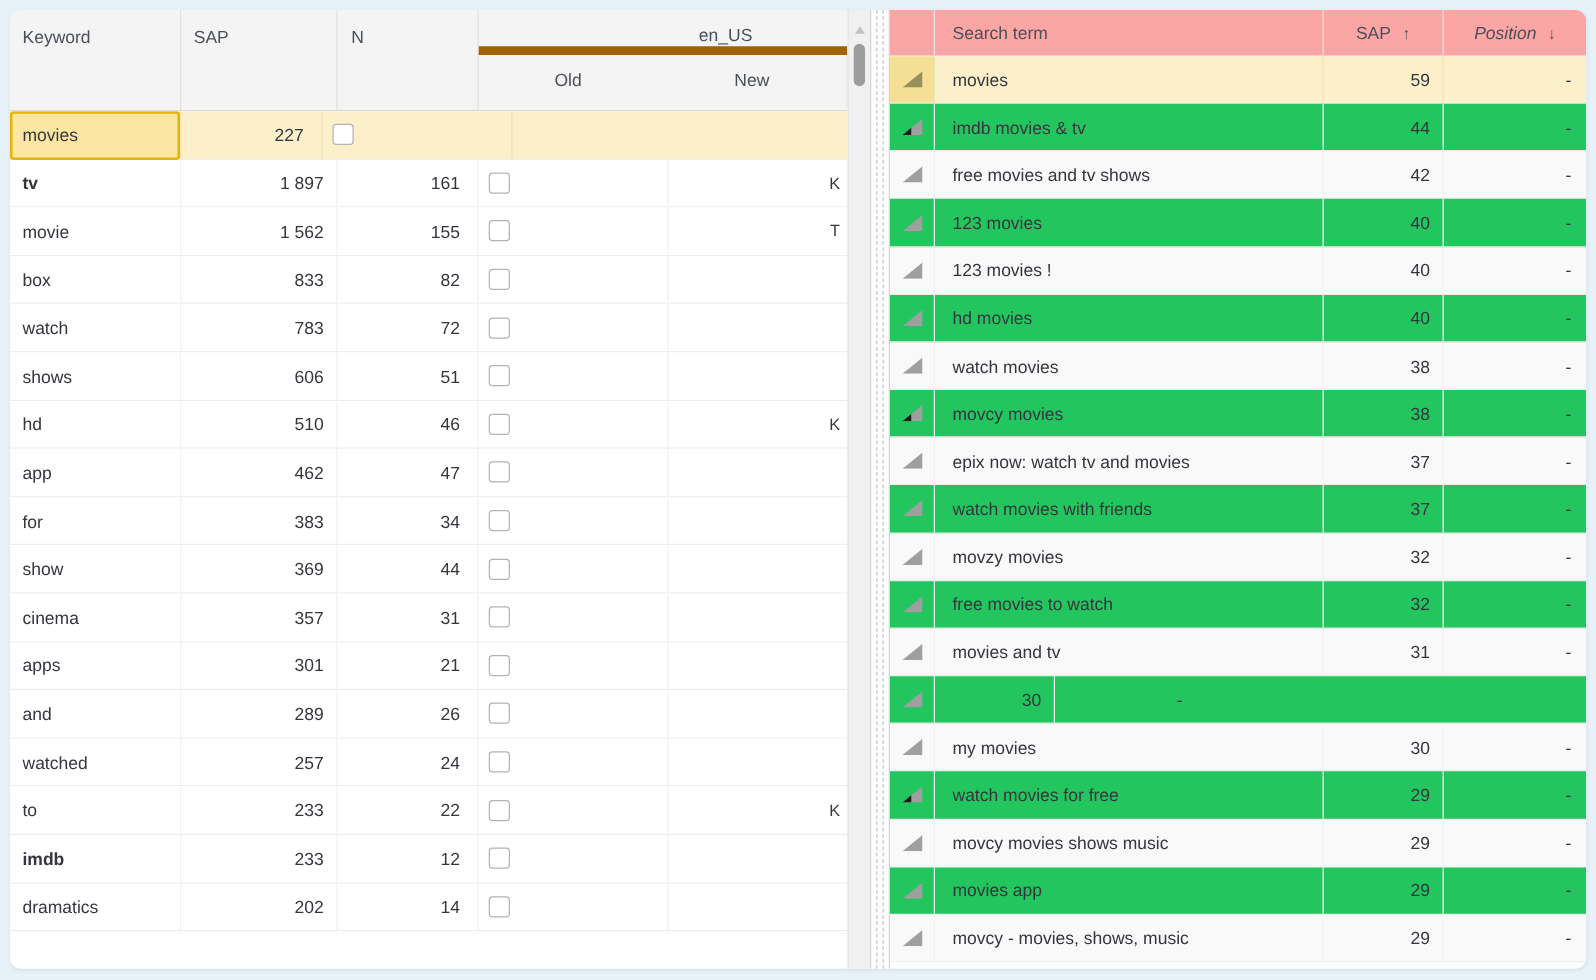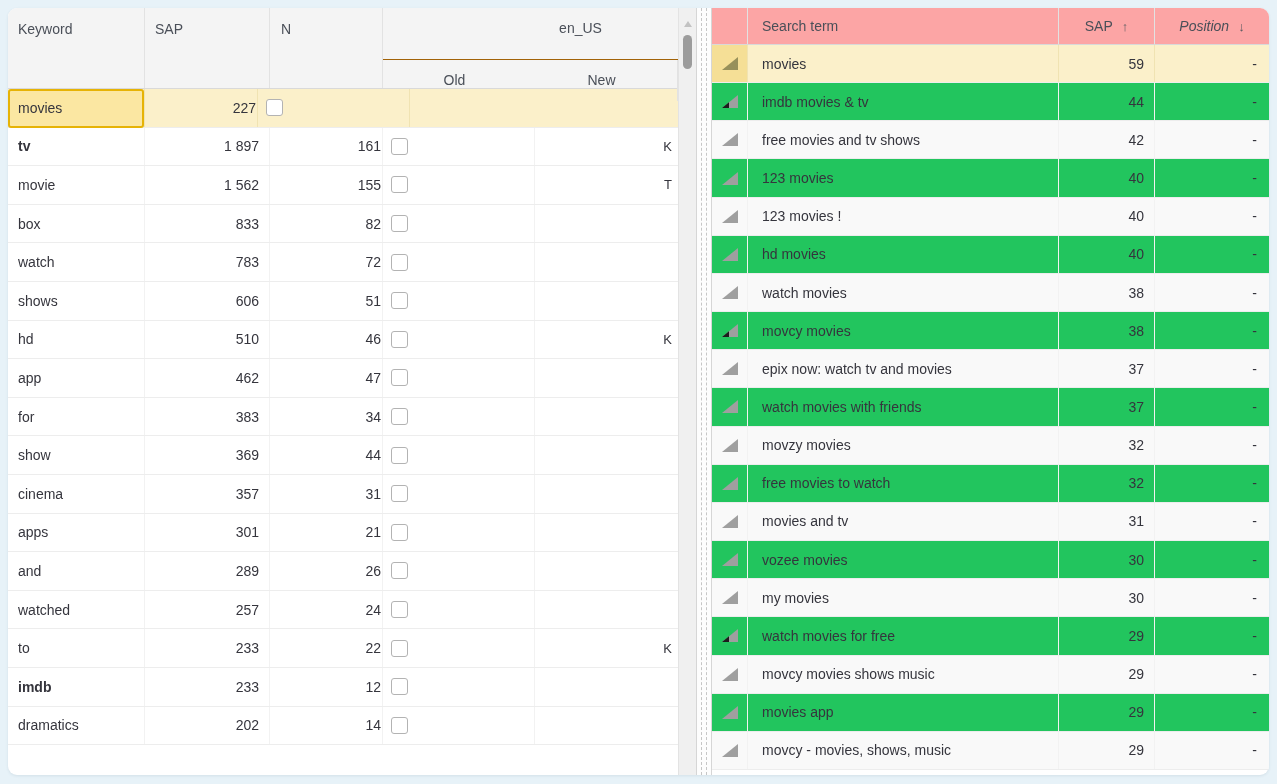--- a/index.html
+++ b/index.html
@@ -15,32 +15,32 @@
     box-shadow:0 1px 3px rgba(40,80,100,0.10);
   }
   
   .left-panel{flex:0 0 670px;width:670px;overflow:hidden;}
   .lheader{height:81px;background:#f4f4f4;border-bottom:1px solid #d9d9d9;display:flex;box-sizing:border-box;color:#4a4f58;font-size:14px;}
   .hc{box-sizing:border-box;border-right:1px solid #e2e2e2;padding:13px 0 0 10px;}
   .hc.kw{width:137px;}
   .hc.sapc{width:125px;}
   .hc.nc{width:113px;padding-left:11px;}
   .hgroup{width:295px;box-sizing:border-box;}
-  .hgroup .glabel{height:52px;line-height:40px;text-align:center;border-bottom:1px solid #a16207;box-sizing:border-box;}
+  .hgroup .glabel{height:36px;line-height:40px;text-align:center;border-bottom:7px solid #a16207;box-sizing:border-box;}
   .hgroup .glabel span{position:relative;left:50px;}
   .subrow{display:flex;height:41px;}
   .sub{box-sizing:border-box;line-height:40px;text-align:center;}
   .sub.new{width:152px;border-right:1px solid #e2e2e2;}
   .sub.old{width:143px;}
   .lrows{height:686px;overflow:hidden;}
   .lrow{display:flex;height:38.6px;box-sizing:border-box;border-bottom:1px solid #ededed;font-size:14px;color:#35353d;background:#fff;align-items:stretch;}
   .lrow .c{box-sizing:border-box;display:flex;align-items:center;border-right:1px solid #f2f2f2;}
   .lrow .c.kw{width:137px;padding-left:10px;position:relative;}
   .lrow .c.sapc{width:125px;justify-content:flex-end;padding-right:10px;}
-  .lrow .c.nc{width:113px;justify-content:flex-end;padding-right:1px;}
+  .lrow .c.nc{width:113px;justify-content:flex-end;padding-right:14px;}
   .lrow .c.newc{width:152px;padding-left:8px;}
   .lrow .c.oldc{width:143px;justify-content:flex-end;padding-right:6px;border-right:none;font-size:13px;}
   .lrow.bold .c.kw{font-weight:bold;}
   .lrow.selected{background:#fbf0ca;}
   .lrow.selected .c{border-right-color:#f0e3b2;}
   .lrow.selected .c.kw::before{
     content:"";position:absolute;left:0;top:0;right:0;bottom:-1px;
     background:#fbe7a2;border:2px solid #e6b306;border-radius:3px;box-sizing:border-box;
   }
   .lrow.selected .c.kw span{position:relative;z-index:1;}
@@ -450,21 +450,20 @@
     <div class="c sapc">31</div>
     <div class="c pos">-</div>
   </div>
         <div class="rrow">
     <div class="c icon-cell">
       <svg width="16" height="13" viewBox="0 0 16 13">
         <polygon class="tri-body" points="0,13 16,0 16,13" fill="#9f9f9f"></polygon>
         <polygon class="tri-dark" points="0,13 7,13 7,7.2" fill="#1c1c1c"></polygon>
       </svg>
     </div>
-    <div class="c term">vozee movies</div>
     <div class="c sapc">30</div>
     <div class="c pos">-</div>
   </div>
         <div class="rrow shade">
     <div class="c icon-cell">
       <svg width="16" height="13" viewBox="0 0 16 13">
         <polygon class="tri-body" points="0,13 16,0 16,13" fill="#9f9f9f"></polygon>
         <polygon class="tri-dark" points="0,13 7,13 7,7.2" fill="#1c1c1c"></polygon>
       </svg>
     </div>

